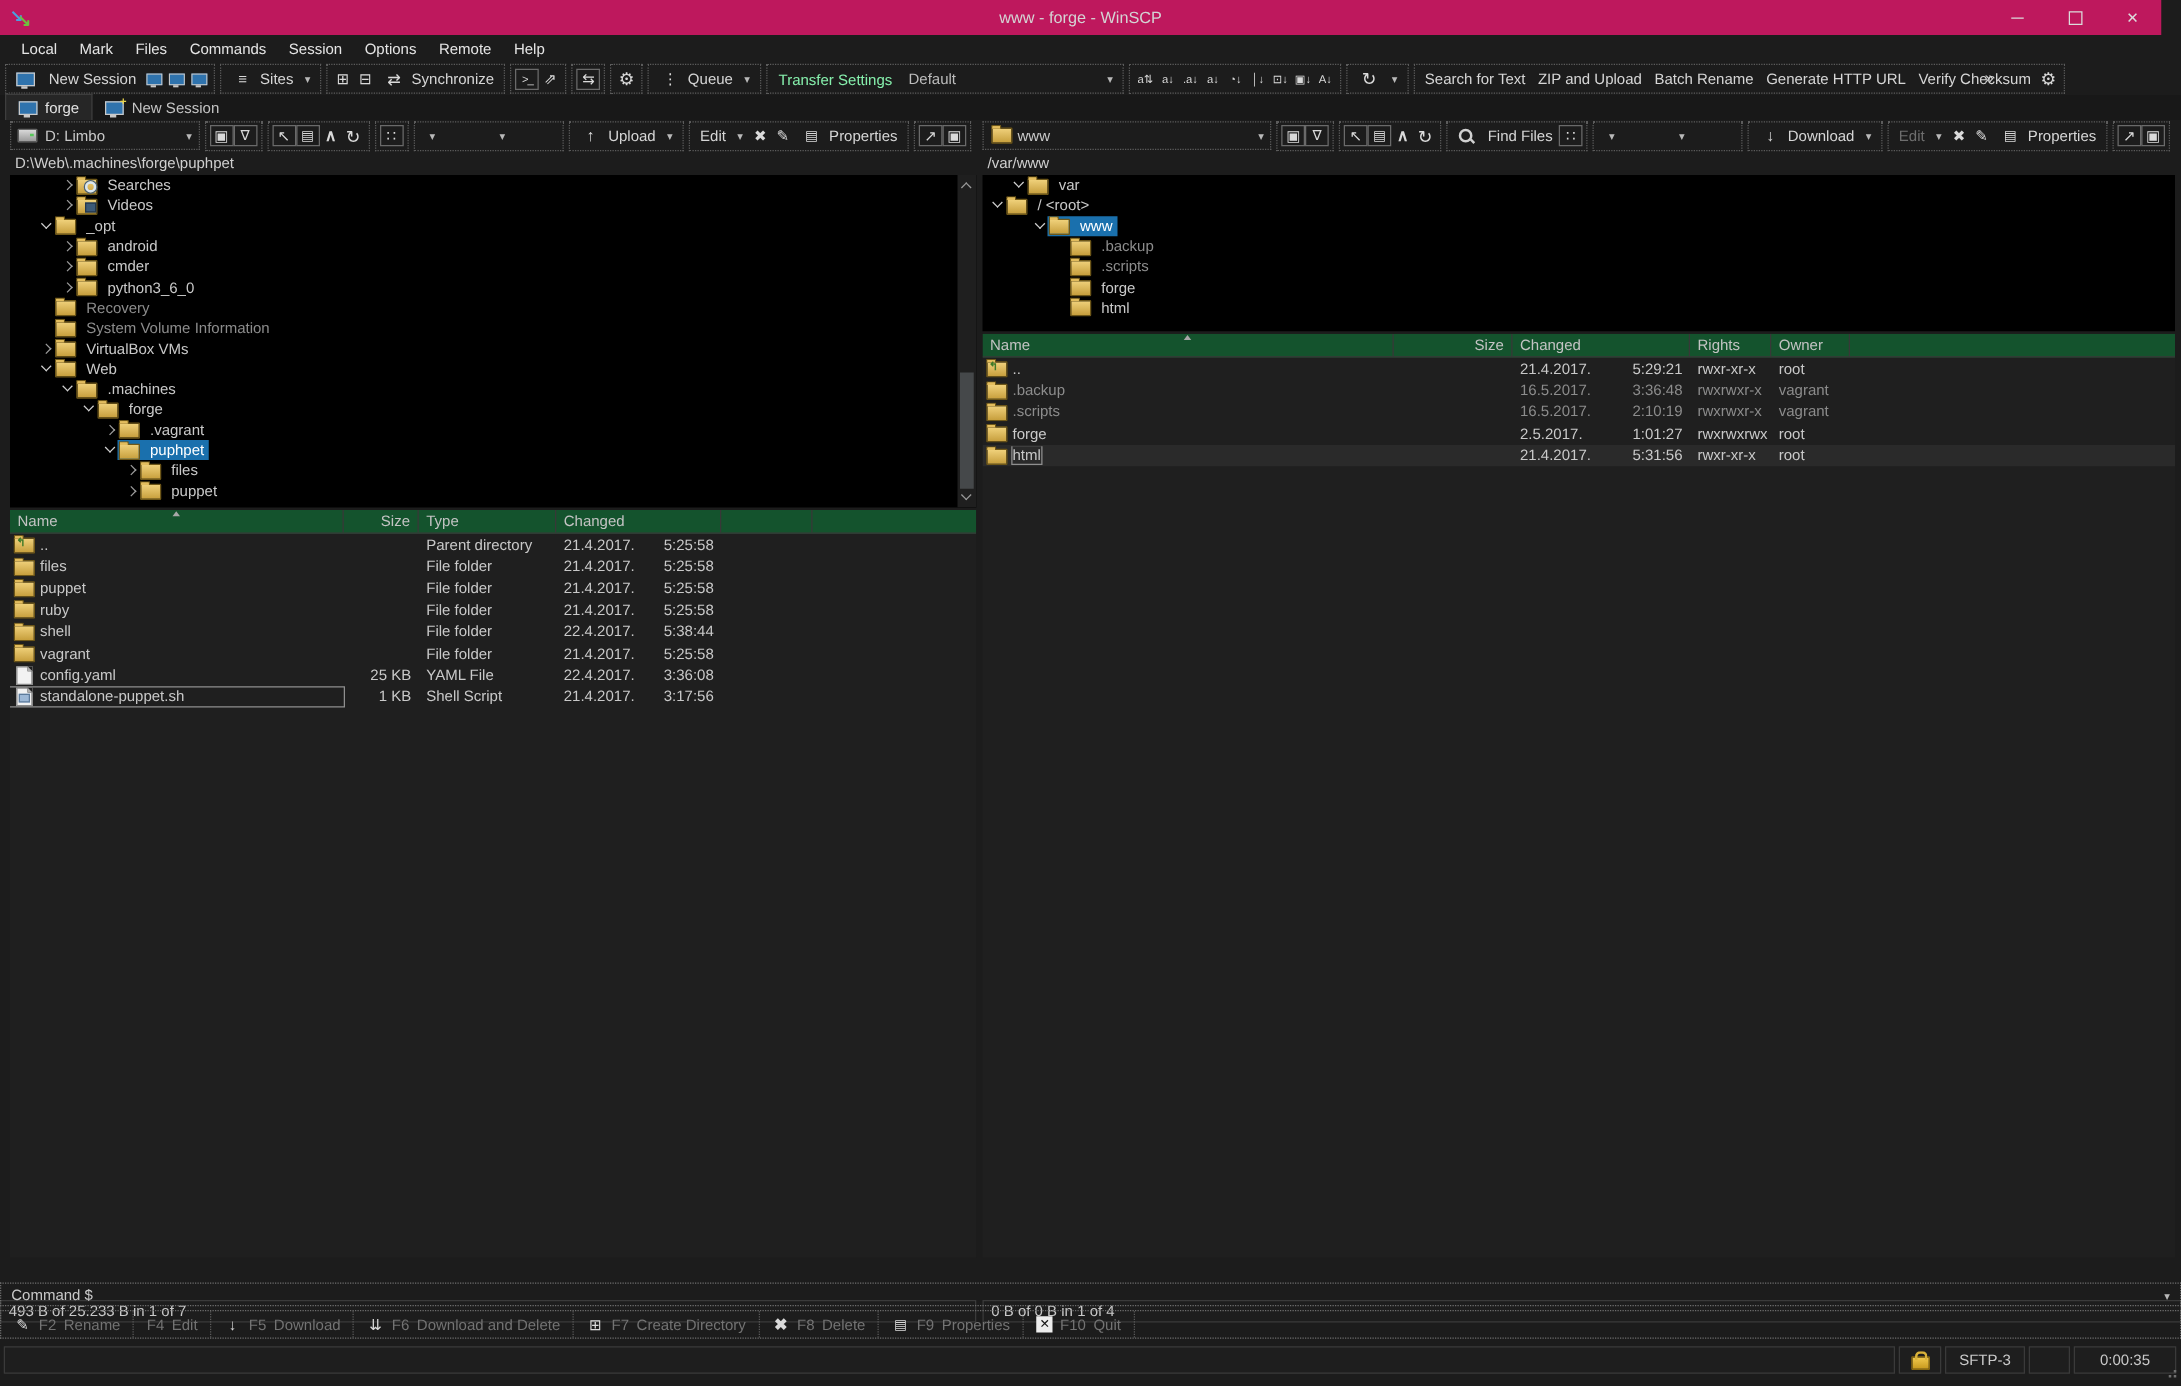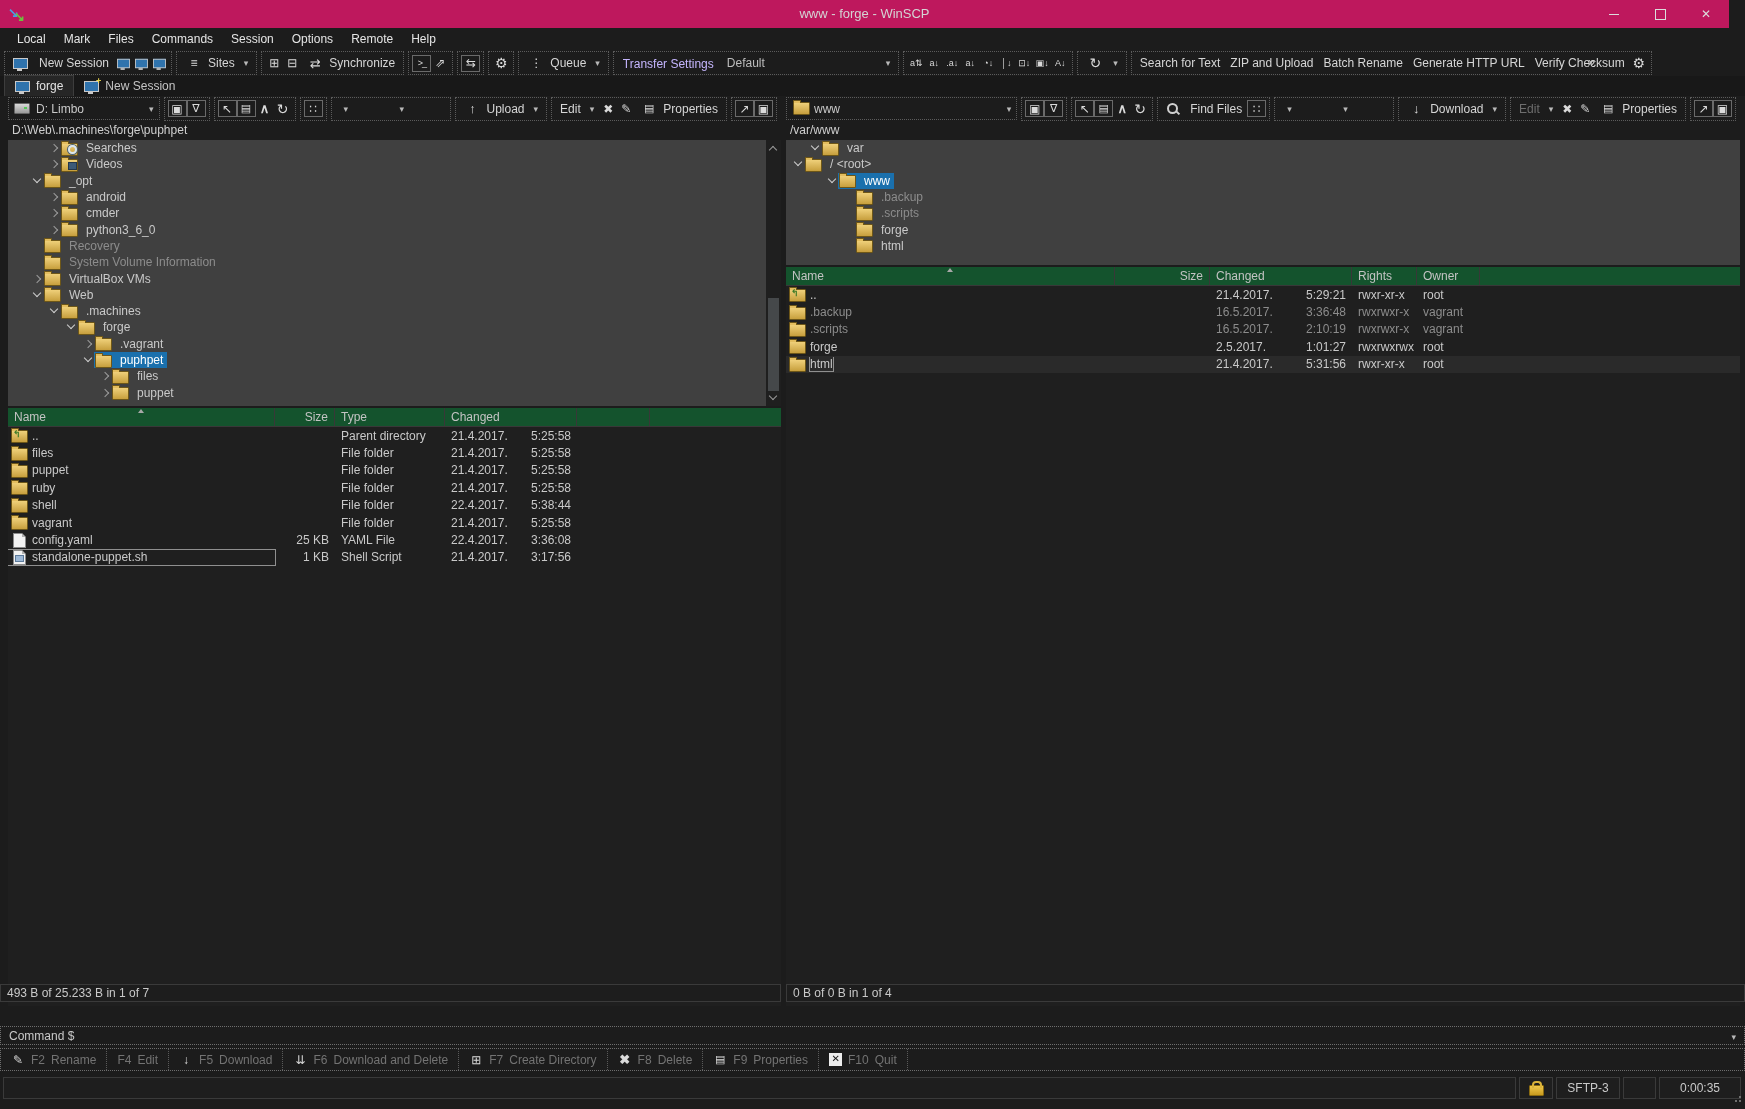--- a/index.html
+++ b/index.html
@@ -50,21 +50,21 @@
   .g-props::before{content:"▤";font-size:11px}
   .g-upload::before{content:"↑";font-weight:bold;font-size:13px}
   .g-download::before{content:"↓";font-weight:bold;font-size:13px}
   .g-bookmark::before{content:"▣"}
   .g-openext::before{content:"↗"}
   .g-t1::before{content:"a⇅";font-size:9px} .g-t2::before{content:"a↓";font-size:9px}
   .g-t3::before{content:".a↓";font-size:9px} .g-t4::before{content:"a↓";font-size:9px}
   .g-t5::before{content:"◔↓";font-size:9px} .g-t6::before{content:"│↓";font-size:9px}
   .g-t7::before{content:"⊡↓";font-size:9px} .g-t8::before{content:"▣↓";font-size:9px}
   .g-t9::before{content:"A↓";font-size:9px}
-  .tslabel{color:#c4b5fd;margin:2px 8px 0 6px}
+  .tslabel{color:#86efac;margin:2px 8px 0 6px}
   .tsvalue{color:#bdbdbd;width:150px}
   .overflow{position:absolute;right:150px;top:54px;color:#cfcfcf;font-size:13px}
   .dis{color:#6e6e6e}
 
   
   .tabbar{position:absolute;top:76px;left:0;right:0;height:20px;background:#181818;display:flex;align-items:flex-end;padding-left:4px}
   .tab{display:flex;align-items:center;height:20px;padding:0 10px;color:#c4c4c4}
   .tab.active{background:#262626;border:1px solid #3d3d3d;border-bottom:0;color:#e2e2e2}
   .mon{position:relative;width:13px;height:9px;border:1px solid #c9c9c9;background:#2f73ad;margin-right:6px;flex:0 0 13px}
   .mon::after{content:"";position:absolute;left:3px;bottom:-3px;width:5px;height:2px;background:#c9c9c9}
@@ -80,21 +80,21 @@
   .drv::after{content:"";position:absolute;right:2px;top:3px;width:3px;height:2px;background:#57c75a}
   .mag{position:relative;width:14px;height:14px;margin-right:5px;flex:0 0 14px}
   .mag::before{content:"";position:absolute;left:1px;top:1px;width:7px;height:7px;border:2px solid #d0d0d0;border-radius:50%}
   .mag::after{content:"";position:absolute;left:10px;top:10px;width:4px;height:2px;background:#d0d0d0;transform:rotate(45deg)}
 
   
   .pathrow{position:absolute;top:121px;height:18px;line-height:18px;color:#cfcfcf;white-space:pre}
   .path-l{left:12px} .path-r{left:790px}
 
   
-  .treebox{position:absolute;background:#404040;overflow:hidden}
+  .treebox{position:absolute;background:#000000;overflow:hidden}
   .tree-l{left:8px;top:140px;width:773px;height:266px}
   .tree-r{left:786px;top:140px;width:954px;height:125px}
   .trow{display:flex;align-items:center;height:16.3px}
   .chev{width:12px;height:16px;flex:0 0 12px;position:relative}
   .chev.r::before{content:"";position:absolute;left:3px;top:5px;width:5px;height:5px;border-right:1px solid #9c9c9c;border-bottom:1px solid #9c9c9c;transform:rotate(-45deg)}
   .chev.d::before{content:"";position:absolute;left:3px;top:3px;width:5px;height:5px;border-right:1px solid #cfcfcf;border-bottom:1px solid #cfcfcf;transform:rotate(45deg)}
   .lv0{padding-left:6px}.lv1{padding-left:23px}.lv2{padding-left:40px}.lv3{padding-left:57px}
   .lv4{padding-left:74px}.lv5{padding-left:91px}
   .fo{position:relative;width:15px;height:11px;flex:0 0 15px;margin:2px 4px 0 1px;background:linear-gradient(180deg,#efd07a,#c79f3d);border:1px solid #6e5718;border-radius:1px}
   .fo::before{content:"";position:absolute;top:-3px;left:-1px;width:6px;height:2px;background:#e3bd5e;border:1px solid #6e5718;border-bottom:0;border-radius:1px 1px 0 0}
@@ -129,21 +129,21 @@
   .rn{width:329px}.rs{width:95px}.rc{width:142px}.rr{width:65px}.ro{width:63px}.rx{flex:1;border-right:none}
   .cell.rtal{text-align:right}
   .chg{display:flex;justify-content:space-between}
   .pg{position:relative;width:11px;height:13px;flex:0 0 11px;margin:0 6px 0 3px;background:#f2f2f2;border:1px solid #8a8a8a}
   .pg::before{content:"";position:absolute;right:-1px;top:-1px;width:0;height:0;border-left:4px solid #b0b0b0;border-top:4px solid #1f1f1f}
   .pg.sh::after{content:"";position:absolute;left:1px;top:4px;width:7px;height:5px;background:#9db8d6;border:1px solid #5d7b9b}
   .fbox{outline:1px solid #8f8f8f}
   .cursel{background:#2a2a2a}
 
   
-  .statusbar{position:absolute;top:984px;height:18px;box-sizing:border-box;border:1px solid #3a3a3a;background:#1d1d1d;display:flex;align-items:center;padding:0 6px;color:#c9c9c9}
+  .statusbar{position:absolute;top:1040px;height:18px;box-sizing:border-box;border:1px solid #3a3a3a;background:#1d1d1d;display:flex;align-items:center;padding:0 6px;color:#c9c9c9}
   .st-l{left:0;width:781px} .st-r{left:786px;width:959px}
   .cmdrow{position:absolute;top:1026px;left:0;width:1745px;height:19px;box-sizing:border-box;border:1px dotted #6e6e6e;display:flex;align-items:center;padding:0 8px}
   .cmdrow .cmdtext{flex:1}
   .fbar{position:absolute;top:1048px;left:0;width:1745px;height:23px;box-sizing:border-box;border:1px dotted #6e6e6e;display:flex;align-items:stretch}
   .fk{display:flex;align-items:center;gap:6px;padding:0 10px;border-right:1px dotted #5a5a5a;white-space:nowrap;color:#737373}
   .fk .g{width:14px}
   .g-f2::before{content:"✎"} .g-f5::before{content:"↓";font-weight:bold}
   .g-f6::before{content:"⇊"} .g-f7::before{content:"⊞"}
   .g-f8::before{content:"✖";font-weight:bold;font-size:13px}
   .g-f9::before{content:"▤";font-size:11px}

